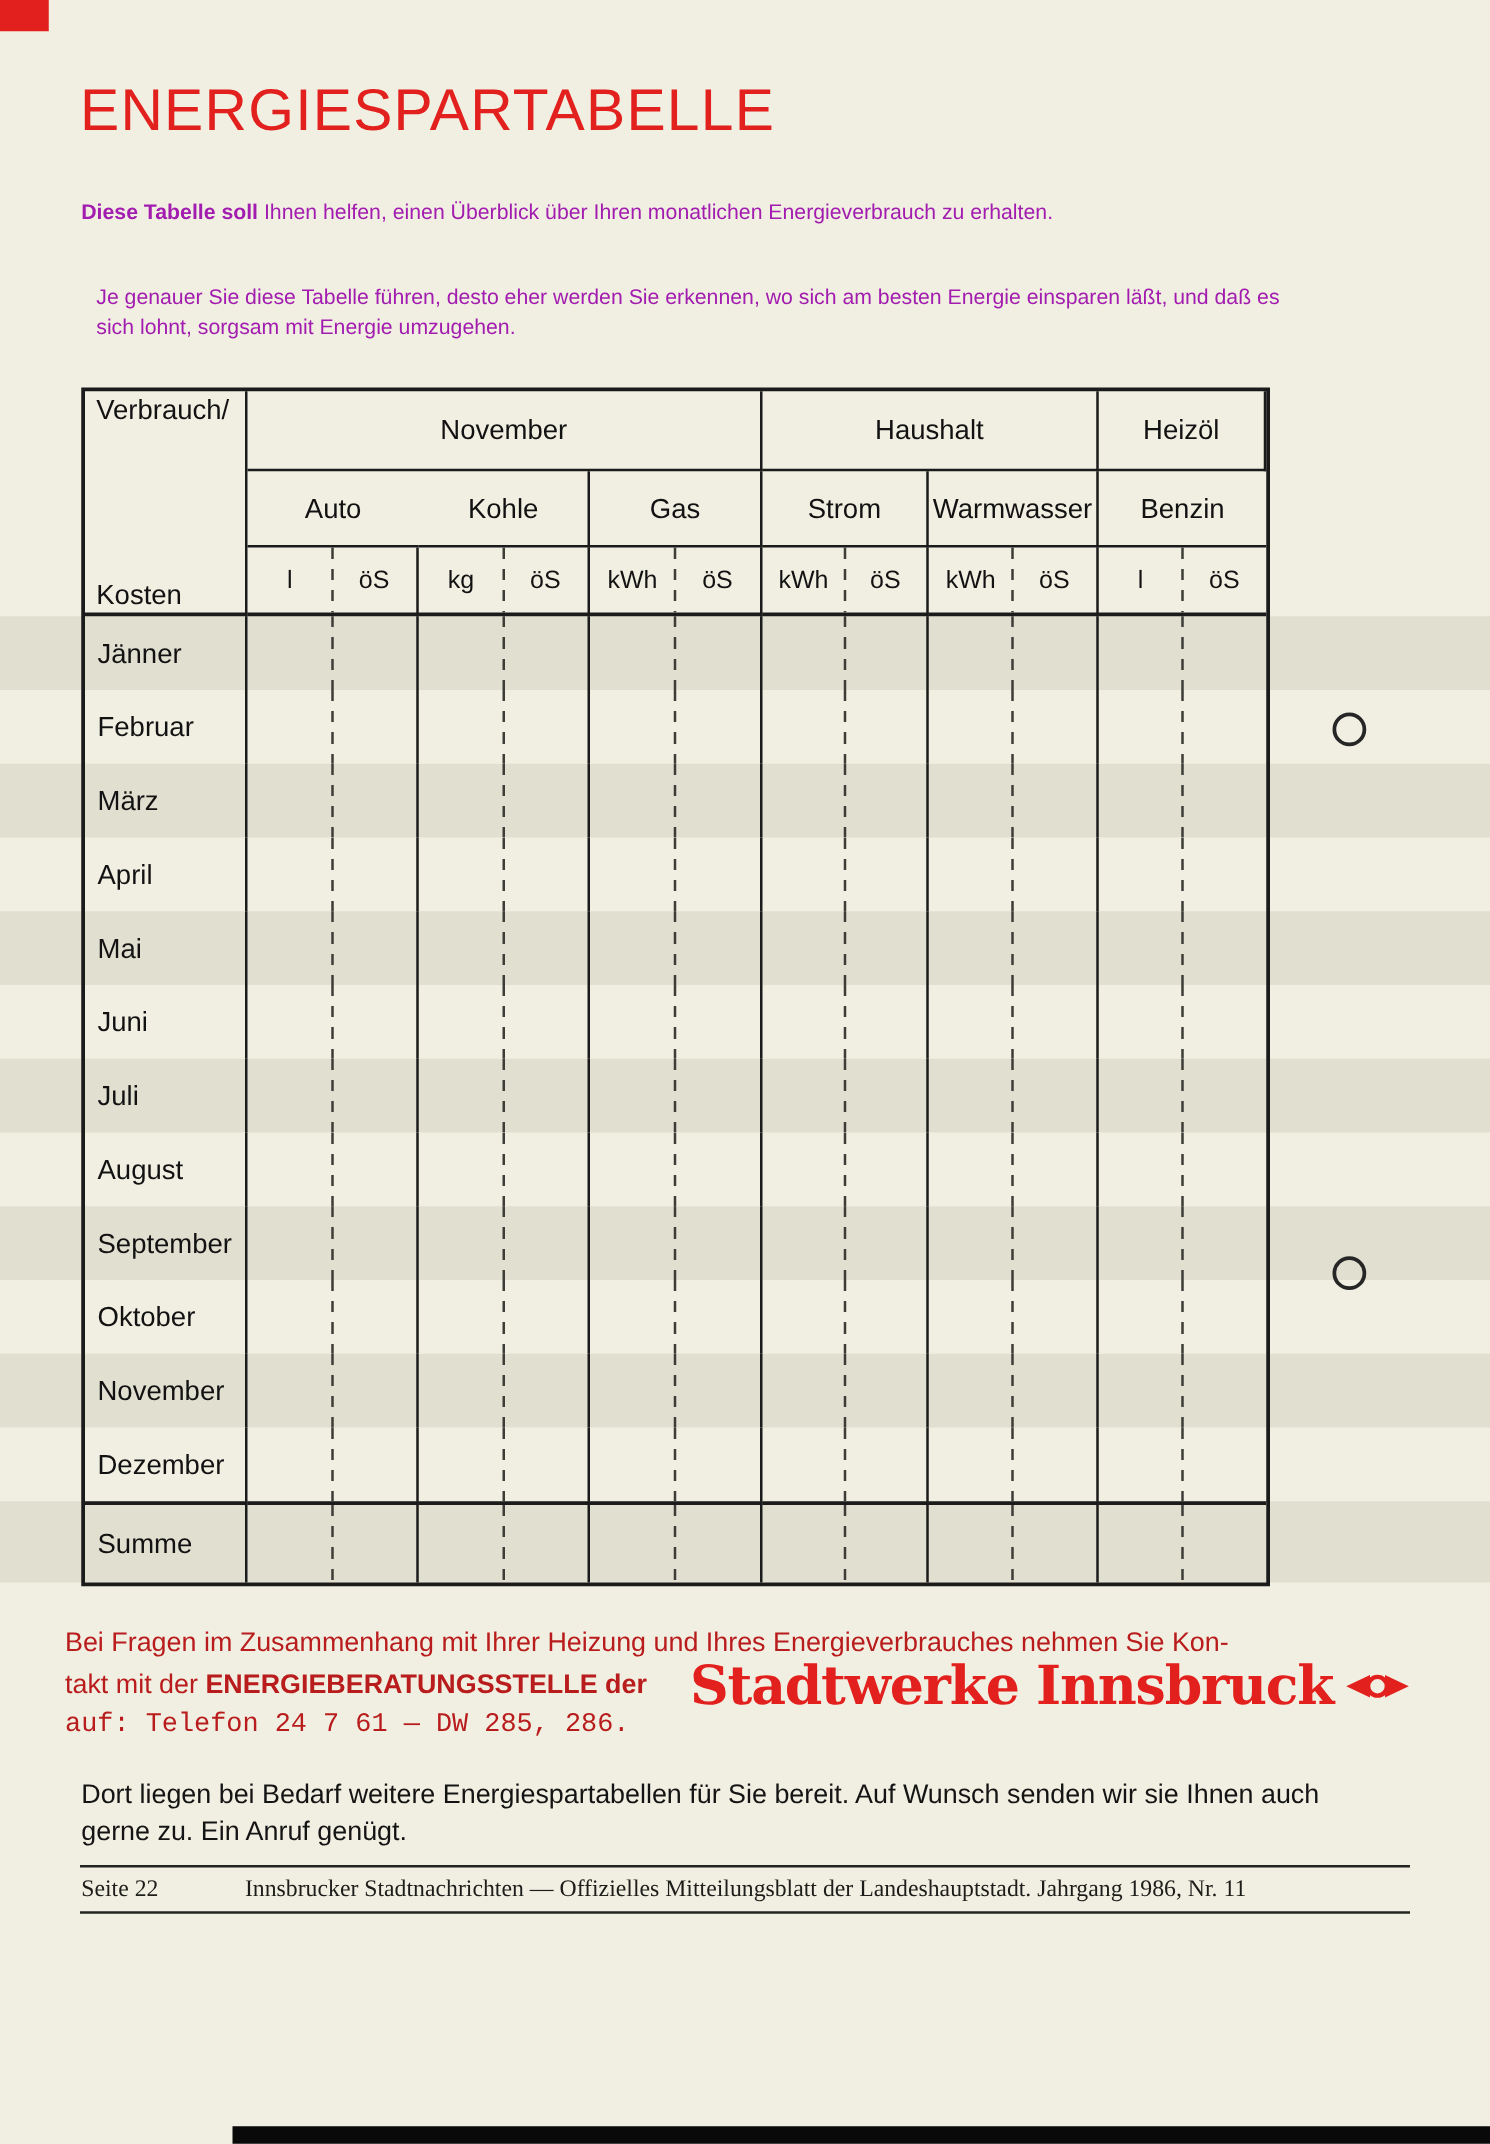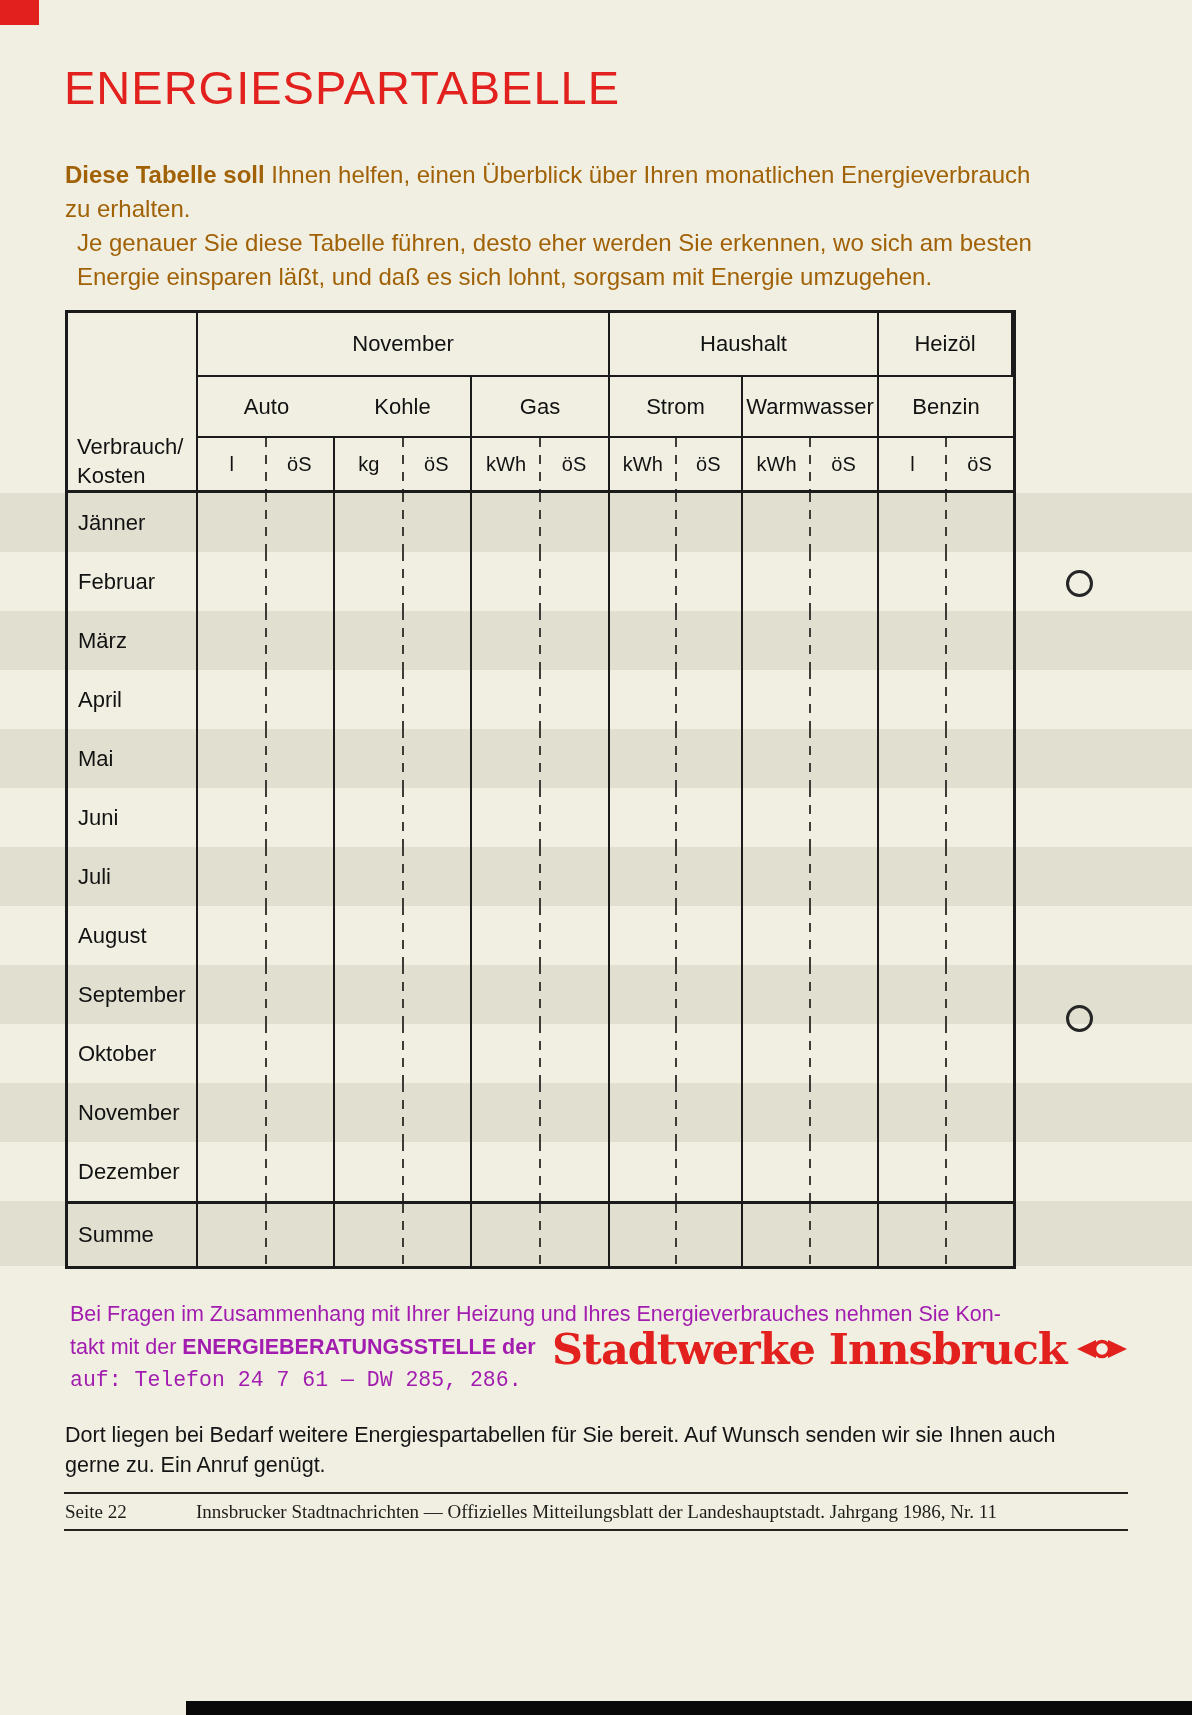--- a/index.html
+++ b/index.html
@@ -26,21 +26,21 @@
     position:absolute;left:0;top:0;width:39px;height:25px;
     background:var(--accent-red);
   }
   .title{
     position:absolute;left:64px;top:64px;
     font-size:47px;font-weight:normal;letter-spacing:1px;
     color:var(--accent-red);line-height:1;
   }
   .para{
     position:absolute;left:65px;
-    font-size:24px;line-height:1.4;color:#a16207;
+    font-size:17px;line-height:1.4;color:#a21caf;
   }
   .p1{top:158px;width:968px;}
   .p2{top:226px;width:970px;margin-left:12px;}
   .b{font-weight:bold;}
 
   
   .energy{
     position:absolute;left:65px;top:310px;width:951px;
     display:grid;
     grid-template-columns:130px 137px 137px 138px 133px 136px 134px;
@@ -51,21 +51,21 @@
   .c{
     position:relative;
     border-right:2px solid #1b1b1b;
     display:flex;align-items:center;justify-content:center;
     font-size:22px;color:#121212;
   }
   .lastcol{border-right:none;}
   .corner{
     grid-row:1/4;
     border-bottom:3px solid #1b1b1b;
-    flex-direction:column;align-items:flex-start;justify-content:flex-end;
+    flex-direction:column;align-items:flex-start;justify-content:space-between;
     padding-left:9px;line-height:1.32;
   }
   .grp{border-bottom:2px solid #1b1b1b;}
   .span3{grid-column:span 3;}
   .span2{grid-column:span 2;}
   .name{border-bottom:2px solid #1b1b1b;}
   .unit{border-bottom:3px solid #1b1b1b;font-size:20px;}
   .unit .u{flex:1;text-align:center;}
   .mon{justify-content:flex-start;padding-left:10px;}
   .sum{border-top:3px solid #1b1b1b;}
@@ -74,21 +74,21 @@
     background:repeating-linear-gradient(to bottom,#3d3d38 0 9px,transparent 9px 17px);
   }
 
   
   .punch{
     position:absolute;left:1066px;width:27px;height:27px;
     border:3px solid #262626;border-radius:50%;background:transparent;
   }
 
   
-  .cline{position:absolute;left:70px;font-size:21.5px;line-height:1.3;color:#a21caf;}
+  .cline{position:absolute;left:52px;font-size:21.5px;line-height:1.3;color:#b91c1c;}
   .logo{
     position:absolute;left:552px;top:1324px;
     display:flex;align-items:center;gap:8px;
     color:var(--accent-red);
     font-family:"DejaVu Serif",serif;font-weight:bold;
     font-size:43px;letter-spacing:-1px;white-space:nowrap;
   }
   .followup{position:absolute;left:65px;top:1420px;width:1045px;font-size:21.5px;line-height:1.4;color:#141414;}
 
   

